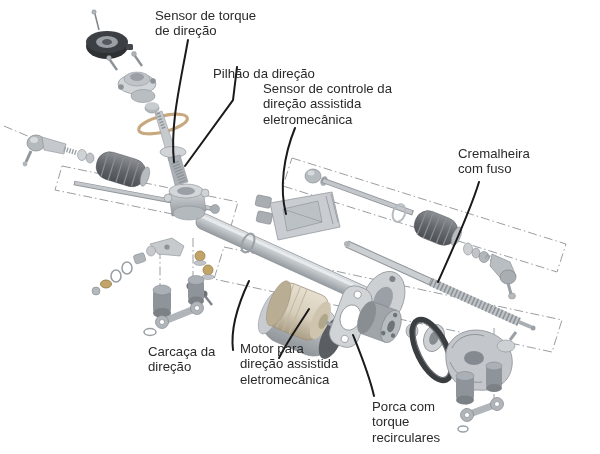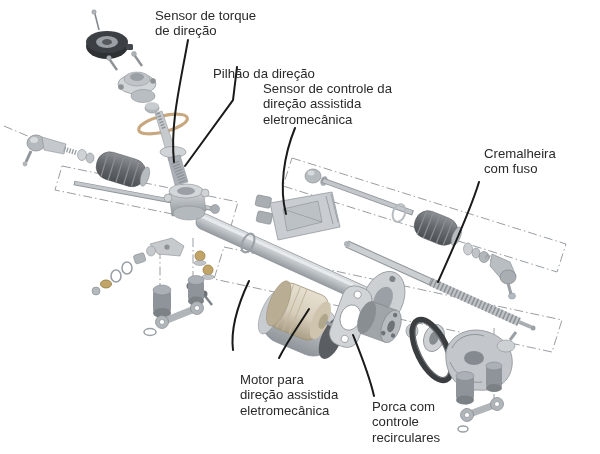--- a/index.html
+++ b/index.html
@@ -278,21 +278,23 @@
       <path d="M374,396 C369,374 359,350 353,335"></path>
     </g>
   </svg>
 
   <div class="label" style="left:155px;top:8px">Sensor de torque
 de direção</div>
   <div class="label" style="left:213px;top:66px">Pilhão da direção</div>
   <div class="label" style="left:263px;top:81px">Sensor de controle da
 direção assistida
 eletromecânica</div>
-  <div class="label" style="left:484px;top:146px">Cremalheira
+  <div class="label" style="left:458px;top:146px">Cremalheira
 com fuso</div>
-  <div class="label" style="left:240px;top:372px">Motor para
+  <div class="label" style="left:148px;top:344px">Carcaça da
+direção</div>
+  <div class="label" style="left:240px;top:341px">Motor para
 direção assistida
 eletromecânica</div>
   <div class="label" style="left:372px;top:399px">Porca com
-controle
+torque
 recirculares</div>
 </div>
 
 </body></html>

